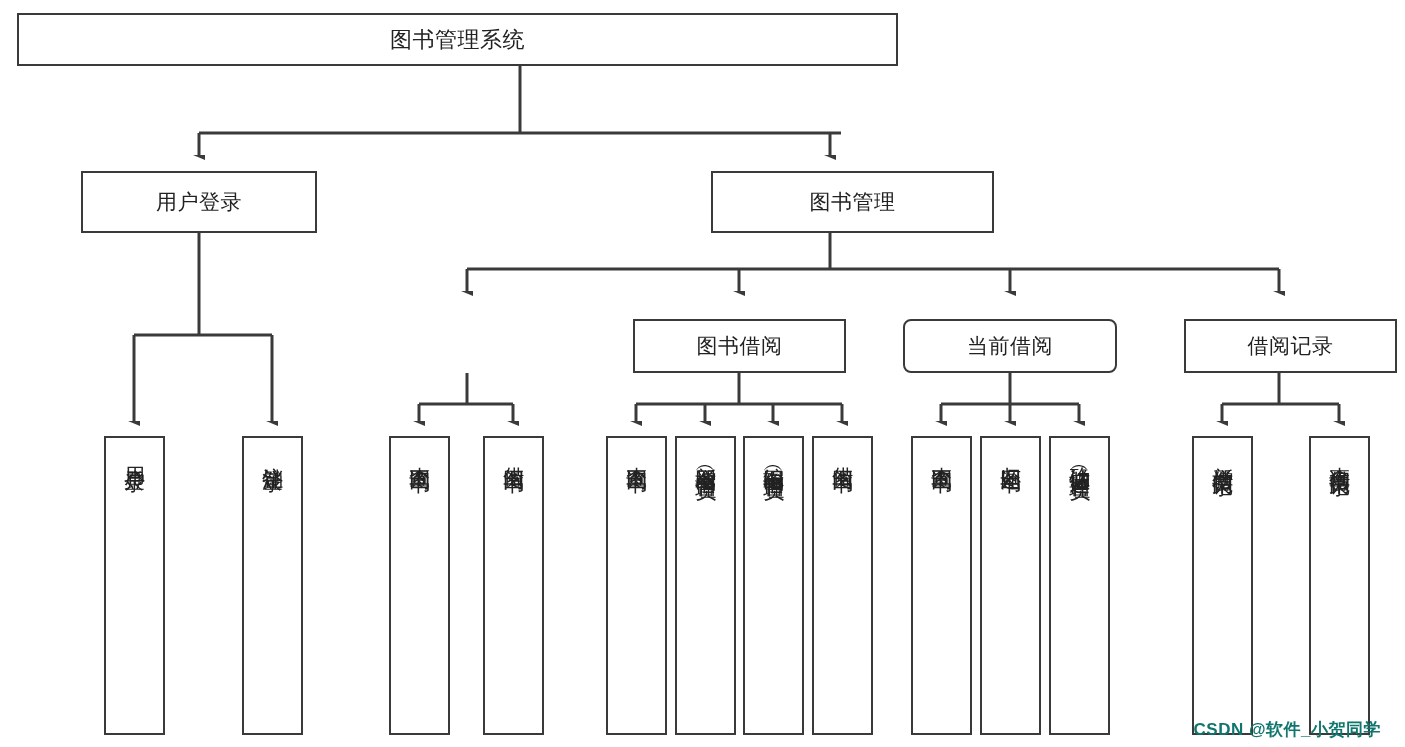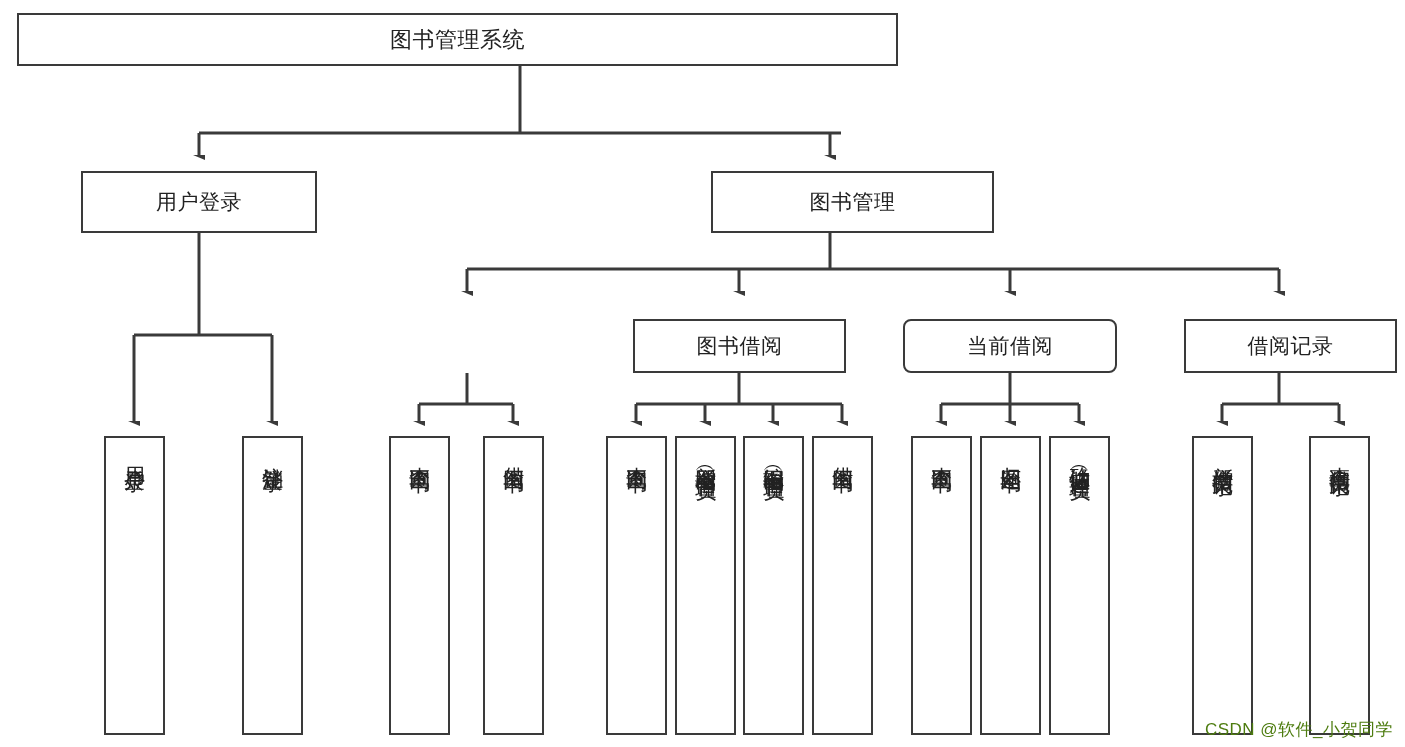--- a/index.html
+++ b/index.html
@@ -55,27 +55,28 @@
   .node.v .lbl {
     writing-mode: vertical-rl;
     text-orientation: upright;
     font-size: 21px;
     line-height: 1.16;
     letter-spacing: 2px;
     white-space: nowrap;
   }
   #watermark {
     position: absolute;
-    right: 12px;
+    right: 24px;
     bottom: 6px;
     font-size: 17px;
-    color: #4d7c0f;
+    color: #0f766e;
     letter-spacing: 0.5px;
     z-index: 5;
     white-space: nowrap;
+    font-weight: bold;
   }
 </style>
 </head>
 <body>
 
 <div id="stage">
 
   <svg id="wires" viewBox="0 0 1405 747">
     <defs>
       <marker id="arw" markerWidth="10" markerHeight="12" refX="1" refY="6" orient="auto" markerUnits="userSpaceOnUse">

